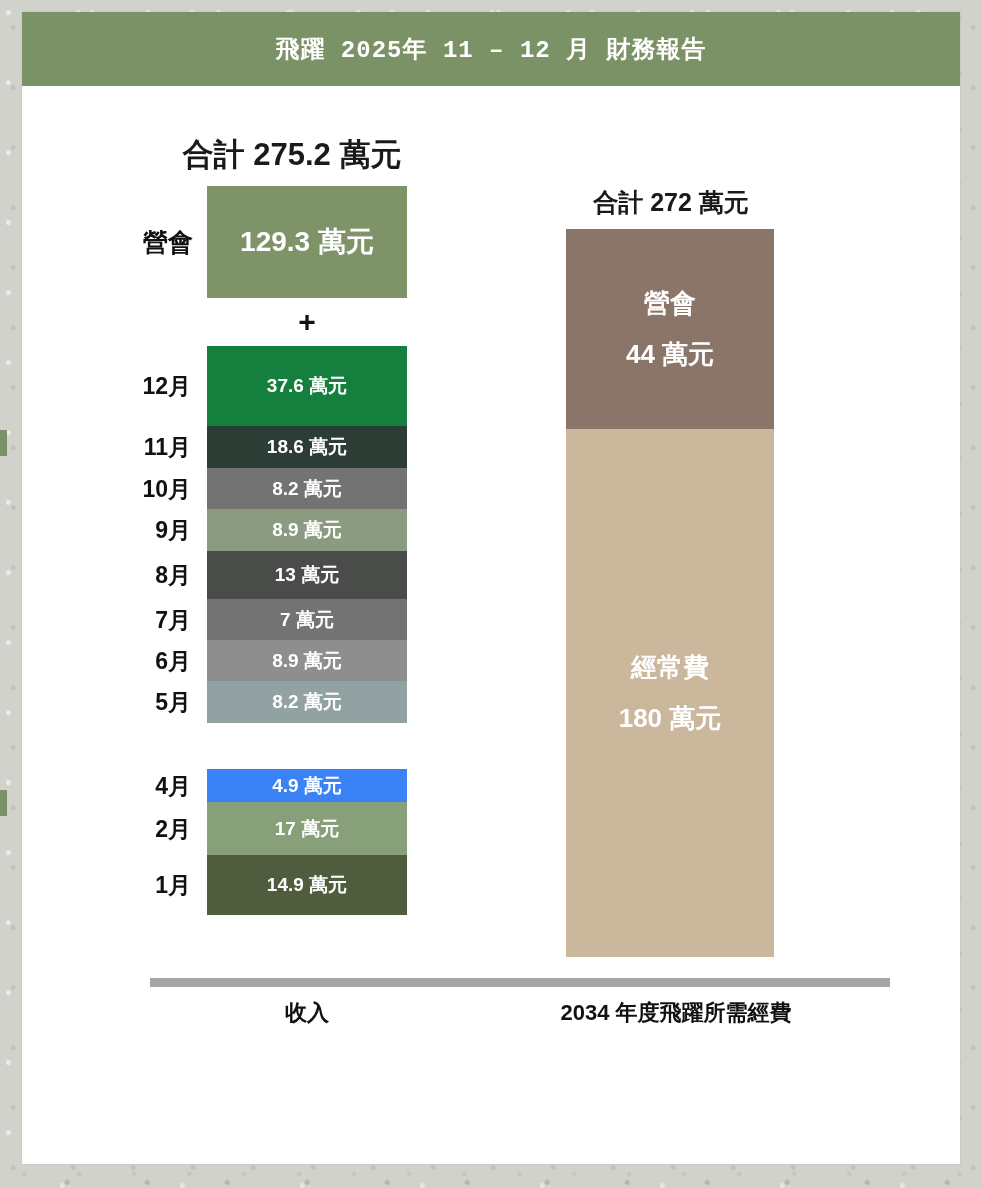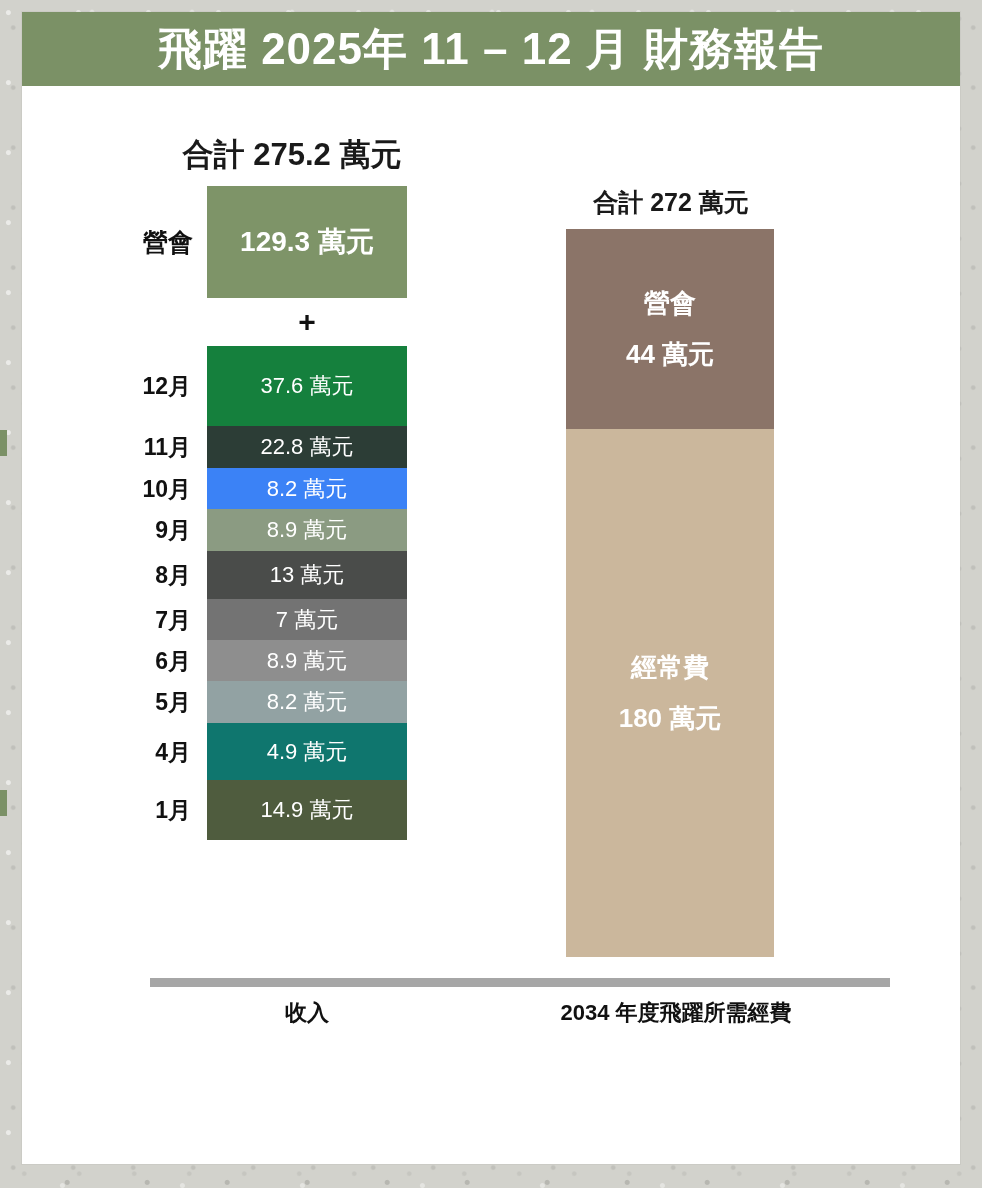--- a/index.html
+++ b/index.html
@@ -45,24 +45,25 @@
     top: 0;
     width: 938px;
     height: 74px;
     background: #7b9166;
     display: flex;
     align-items: center;
     justify-content: center;
   }
   .title-bar .title {
     color: #ffffff;
-    font-size: 44px;
+    font-size: 24px;
     font-weight: bold;
     letter-spacing: 1px;
     white-space: nowrap;
+    font-family: Liberation Mono, monospace;
   }
   .chart-area {
     position: absolute;
     left: 0;
     top: 74px;
     width: 938px;
     height: 1078px;
   }
 
   
@@ -122,22 +123,22 @@
   }
   .seg {
     position: relative;
     width: 200px;
     display: flex;
     align-items: center;
     justify-content: center;
     box-sizing: border-box;
   }
   .seg .seg-text {
-    font-size: 22px;
-    font-weight: normal;
+    font-size: 19px;
+    font-weight: bold;
   }
   .seg .month-label {
     position: absolute;
     right: 100%;
     top: 50%;
     transform: translateY(-50%);
     margin-right: 16px;
     font-size: 23px;
     font-weight: bold;
     color: #111;
@@ -241,24 +242,24 @@
 
       <div class="stack">
 
         <div class="seg" style="height:80px;background:#15803d;">
           <span class="month-label">12月</span>
           <span class="seg-text" style="color:#ffffff;">37.6 萬元</span>
         </div>
 
         <div class="seg" style="height:42px;background:#2c3d36;">
           <span class="month-label">11月</span>
-          <span class="seg-text" style="color:#ffffff;">22.8 萬元</span>
-        </div>
-
-        <div class="seg" style="height:41px;background:#3b82f6;">
+          <span class="seg-text" style="color:#ffffff;">18.6 萬元</span>
+        </div>
+
+        <div class="seg" style="height:41px;background:#737373;">
           <span class="month-label">10月</span>
           <span class="seg-text" style="color:#ffffff;">8.2 萬元</span>
         </div>
 
         <div class="seg" style="height:42px;background:#8b9b82;">
           <span class="month-label">9月</span>
           <span class="seg-text" style="color:#ffffff;">8.9 萬元</span>
         </div>
 
         <div class="seg" style="height:48px;background:#4a4c4a;">
@@ -274,26 +275,30 @@
         <div class="seg" style="height:41px;background:#8e8e8e;">
           <span class="month-label">6月</span>
           <span class="seg-text" style="color:#ffffff;">8.9 萬元</span>
         </div>
 
         <div class="seg" style="height:42px;background:#92a2a3;">
           <span class="month-label">5月</span>
           <span class="seg-text" style="color:#ffffff;">8.2 萬元</span>
         </div>
 
-        <div class="seg" style="height:57px;background:#0f766e;">
+        <div class="seg" style="height:33px;background:#3b82f6;margin-top:46px;">
           <span class="month-label">4月</span>
           <span class="seg-text" style="color:#ffffff;text-align:right;">4.9 萬元</span>
         </div>
 
 
+        <div class="seg" style="height:53px;background:#88a079;">
+          <span class="month-label">2月</span>
+          <span class="seg-text" style="color:#ffffff;">17 萬元</span>
+        </div>
 
         <div class="seg" style="height:60px;background:#4f5c3e;">
           <span class="month-label">1月</span>
           <span class="seg-text" style="color:#ffffff;">14.9 萬元</span>
         </div>
 
       </div>
     </div>
 
     <div class="col-expense">

